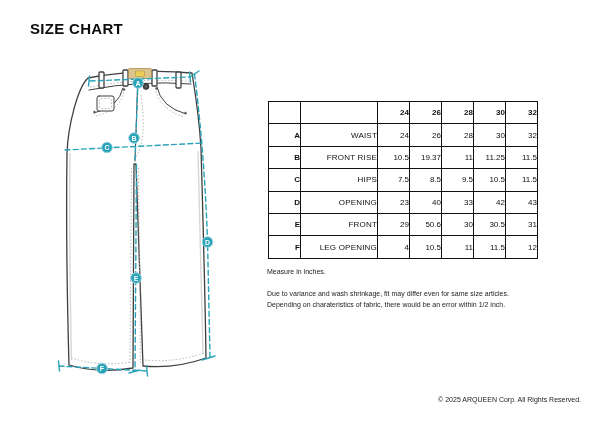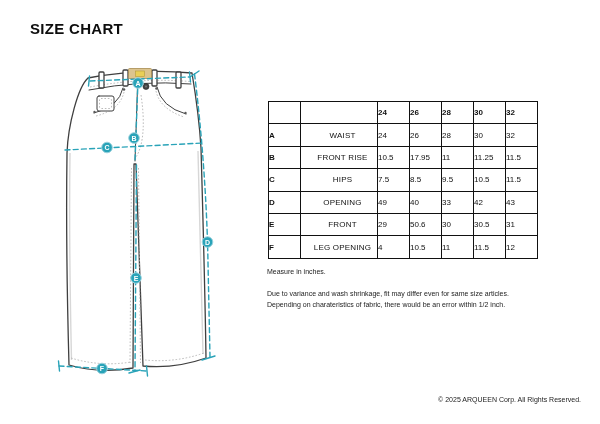--- a/index.html
+++ b/index.html
@@ -22,25 +22,25 @@
   .measure{stroke:var(--accent);stroke-width:1.4;fill:none;stroke-dasharray:5 3.2;stroke-linecap:round;}
   .measure-tick{stroke:var(--accent);stroke-width:1.4;fill:none;stroke-linecap:round;}
   .marker-dot{fill:var(--accent);stroke:#9ad2de;stroke-width:1;}
   .marker-letter{fill:#ffffff;font-size:7px;font-weight:bold;text-anchor:middle;font-family:"Liberation Sans",sans-serif;}
   .label-patch{fill:var(--label-tan);stroke:#a78c51;stroke-width:.8;}
   .label-inner{fill:#e9cf57;stroke:#b39a3d;stroke-width:.6;}
   
   .table-wrap{position:absolute;left:268px;top:101px;}
   table.size-table{border-collapse:collapse;table-layout:fixed;width:269px;border:1.5px solid #111;}
   table.size-table th,table.size-table td{
-    border:1px solid #111;font-size:8px;height:21.4px;text-align:left;
+    border:1px solid #111;font-size:8px;height:21.4px;text-align:right;
     padding:0;font-weight:normal;color:#111;overflow:hidden;white-space:nowrap;
   }
   table.size-table th{font-weight:bold;}
-  table.size-table td.row-label{text-align:center;padding-left:7px;letter-spacing:.2px;}
+  table.size-table td.row-label{text-align:right;padding-left:7px;letter-spacing:.2px;}
   
   .note-unit{position:absolute;left:267px;top:268px;font-size:7px;color:#1c1c1c;}
   .note-disclaimer{position:absolute;left:267px;top:288px;font-size:7px;line-height:11px;color:#1c1c1c;}
   
   .copyright{position:absolute;right:19px;top:396px;font-size:7px;color:#1c1c1c;}
 </style>
 </head>
 <body>
 
 <div id="page" style="--accent: #29a3b8; --label-tan: #dcc48e; --outline: #3f3f3f;">
@@ -161,38 +161,38 @@
             <td>24</td>
             <td>26</td>
             <td>28</td>
             <td>30</td>
             <td>32</td>
           </tr>
           <tr>
             <th>B</th>
             <td class="row-label">FRONT RISE</td>
             <td>10.5</td>
-            <td>17.95</td>
+            <td>19.37</td>
             <td>11</td>
             <td>11.25</td>
             <td>11.5</td>
           </tr>
           <tr>
             <th>C</th>
             <td class="row-label">HIPS</td>
             <td>7.5</td>
             <td>8.5</td>
             <td>9.5</td>
             <td>10.5</td>
             <td>11.5</td>
           </tr>
           <tr>
             <th>D</th>
             <td class="row-label">OPENING</td>
-            <td>49</td>
+            <td>23</td>
             <td>40</td>
             <td>33</td>
             <td>42</td>
             <td>43</td>
           </tr>
           <tr>
             <th>E</th>
             <td class="row-label">FRONT</td>
             <td>29</td>
             <td>50.6</td>

